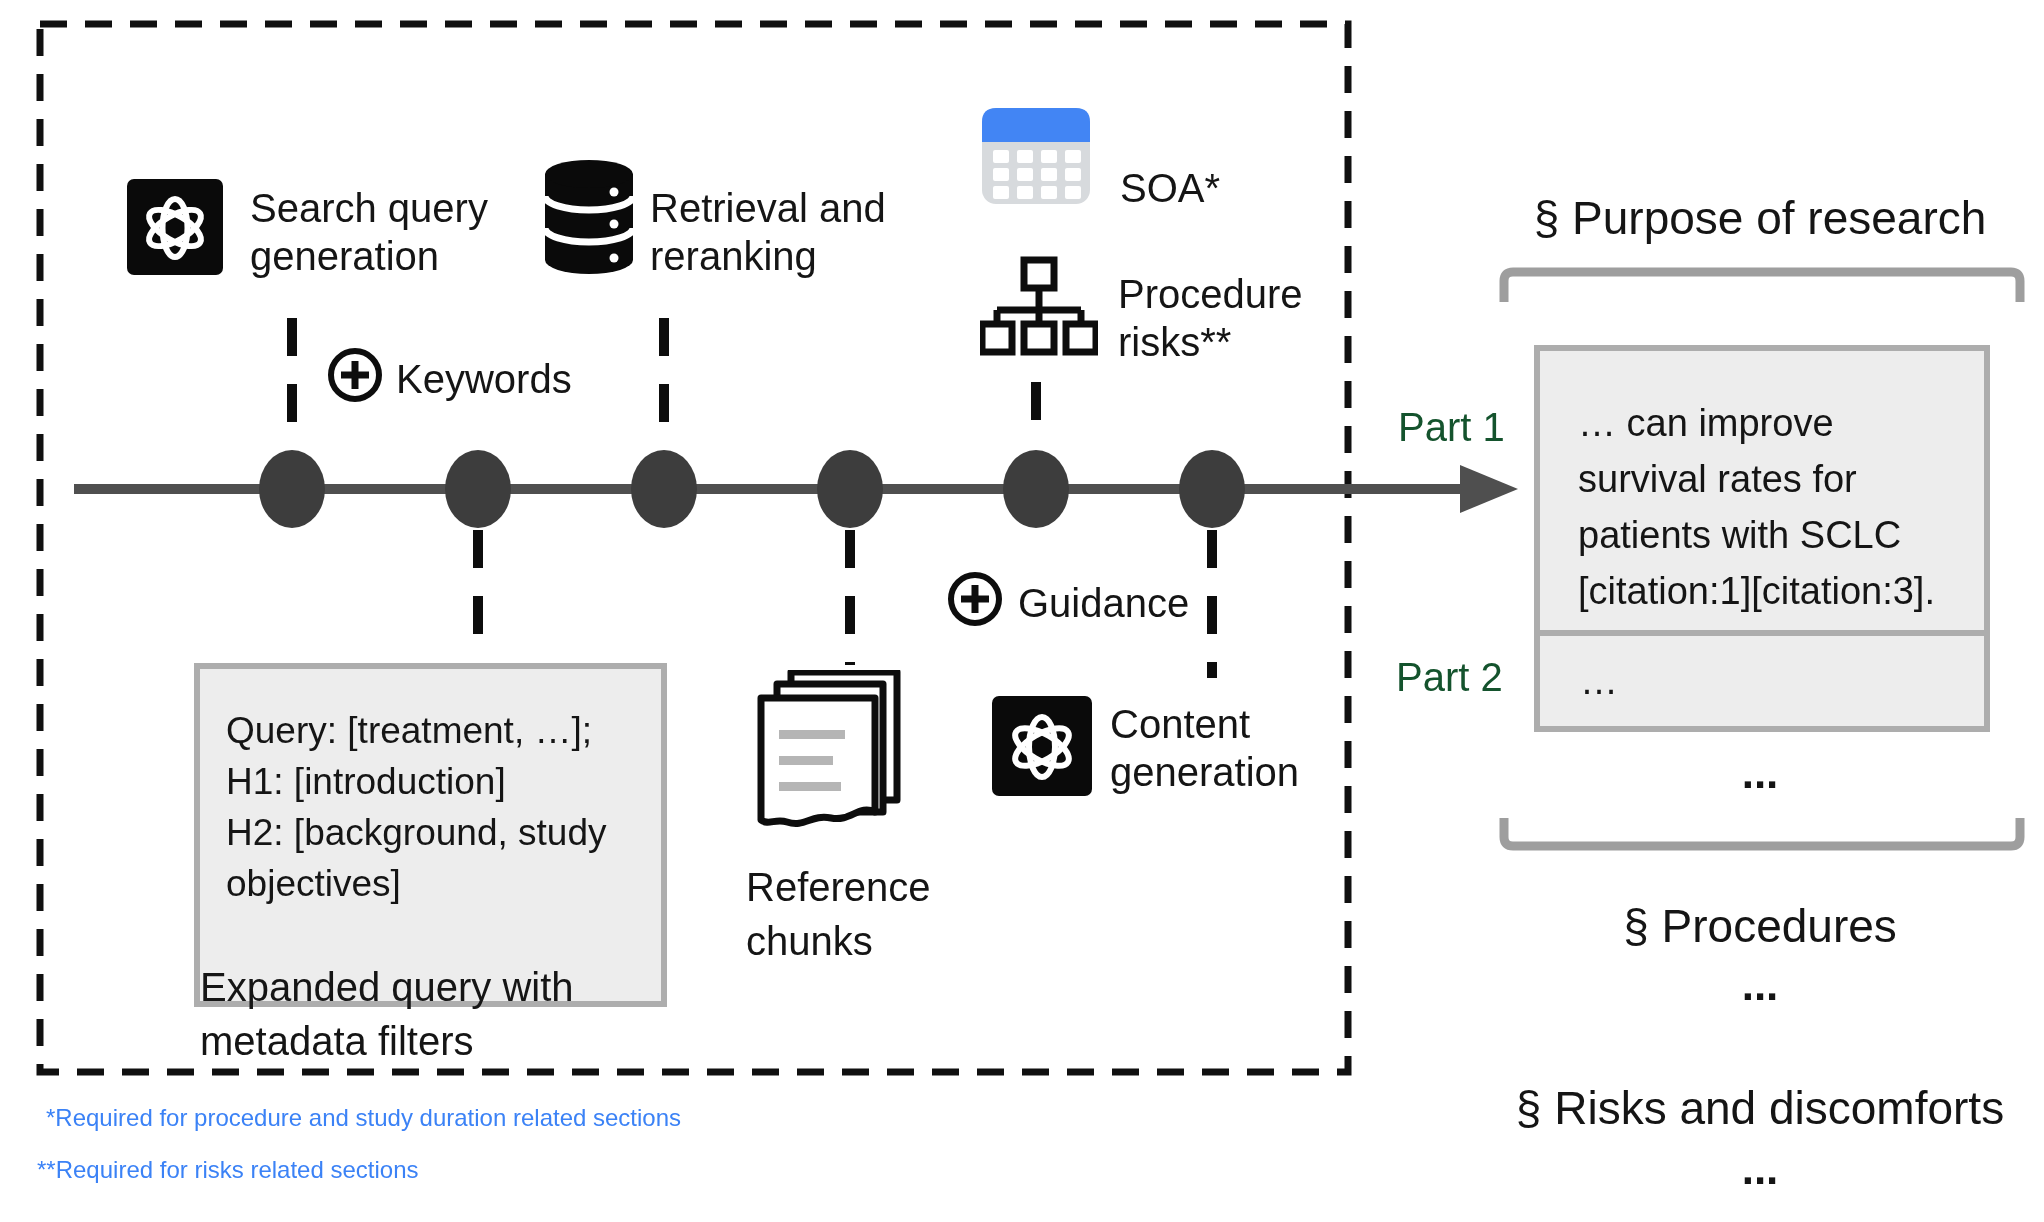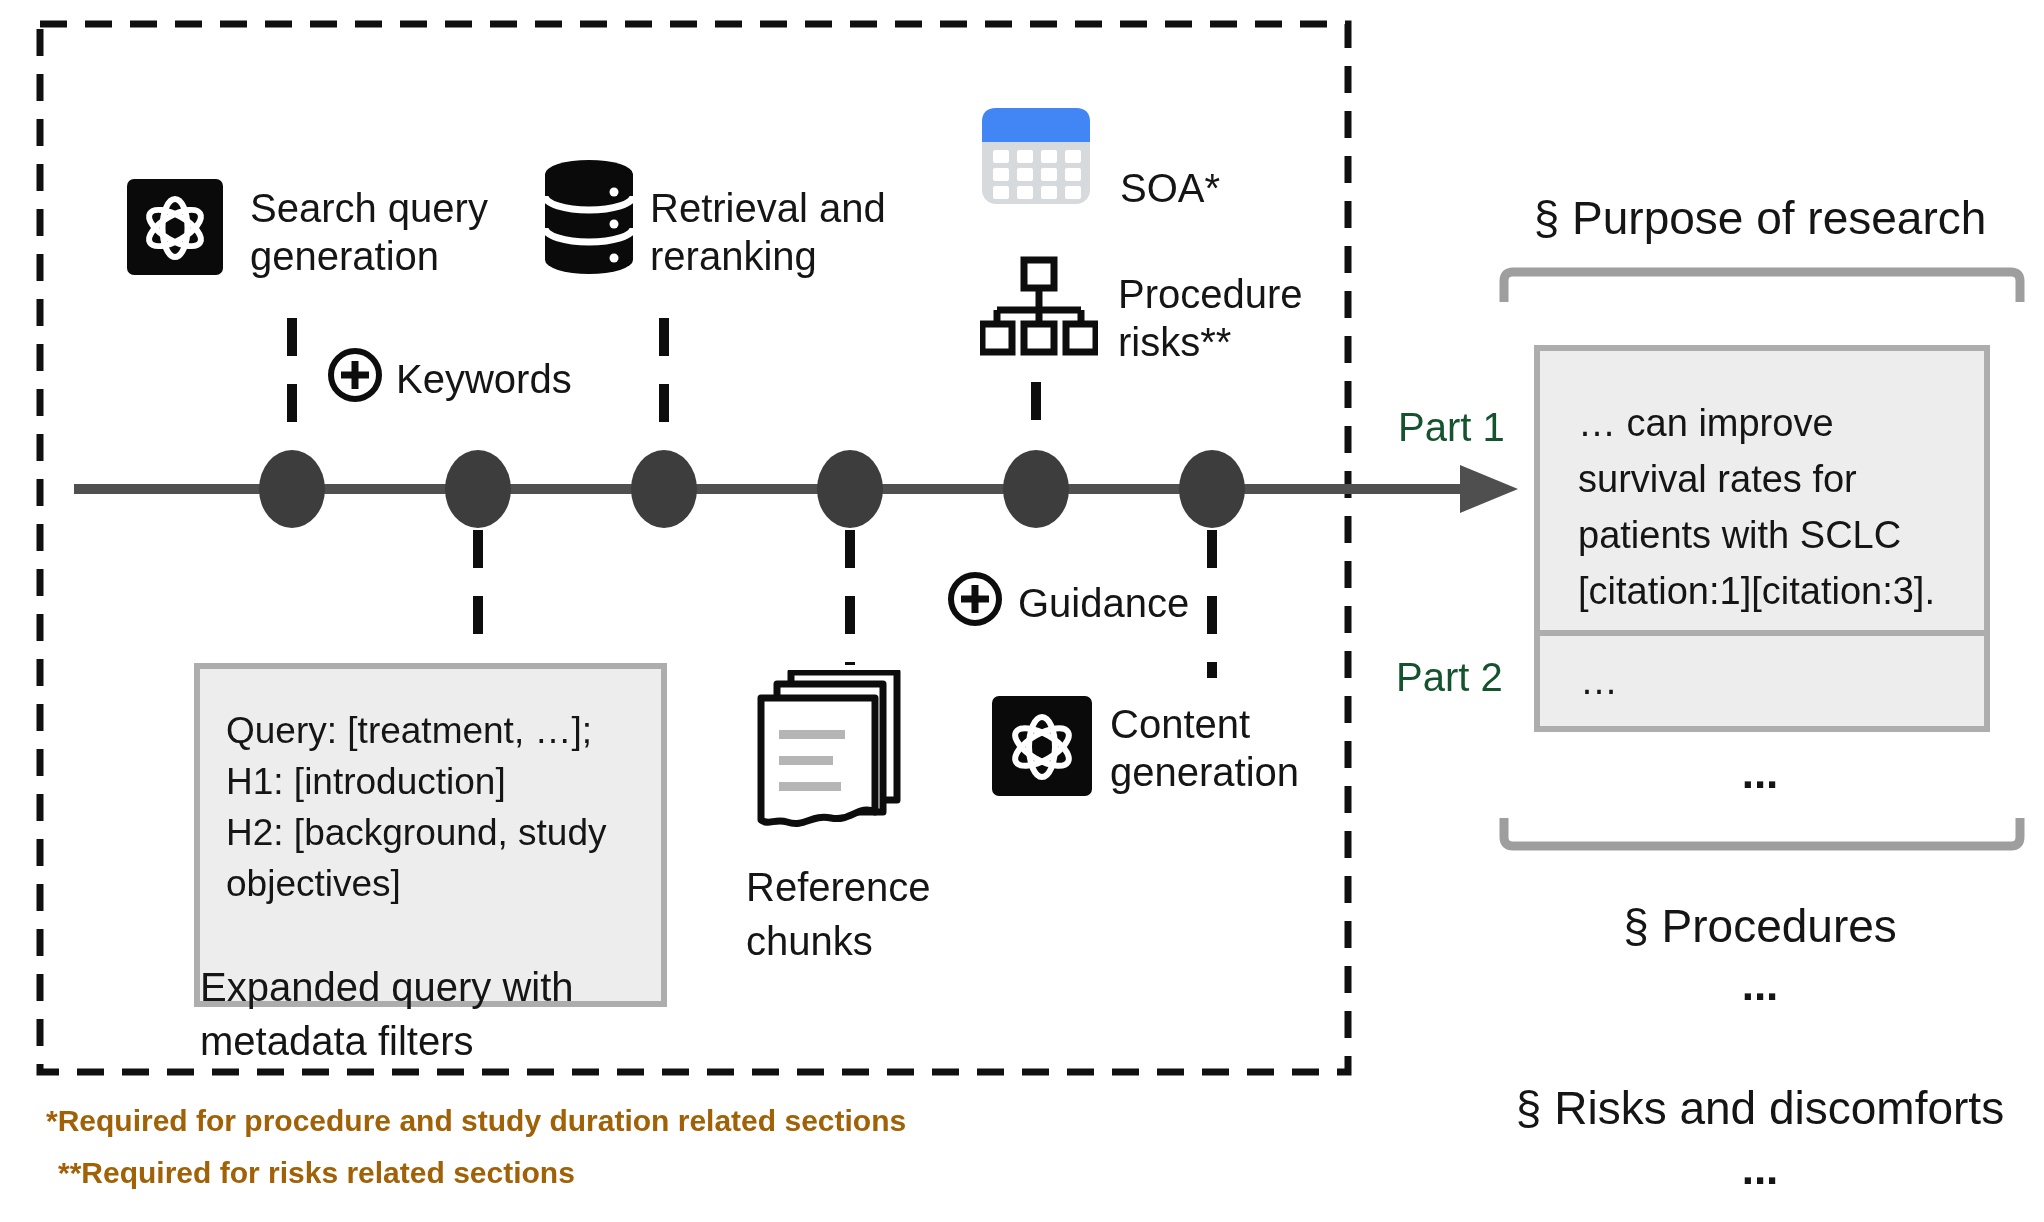--- a/index.html
+++ b/index.html
@@ -23,21 +23,21 @@
   }
   .graybox{
     position:absolute;box-sizing:border-box;
     background:#ededed;border:6px solid #adadad;
   }
   .graybox .boxtext{
     font-size:38px;line-height:56px;color:#151515;white-space:pre-line;
   }
   #query-box .boxtext{font-size:37px;line-height:51px;}
   #part2-box{display:flex;align-items:center;}
-  .footnote{position:absolute;font-size:30px;color:#a16207;white-space:nowrap;font-weight:bold;}
+  .footnote{position:absolute;font-size:24px;color:#3b82f6;white-space:nowrap;}
   svg{display:block;}
 </style>
 </head>
 <body>
 
 <div id="canvas">
 
   <svg class="abs" style="left:0;top:0" width="2044" height="1222" viewBox="0 0 2044 1222">
 
     <rect x="40" y="24" width="1308" height="1048" fill="none" stroke="#101010" stroke-width="7" stroke-dasharray="27 18"></rect>
@@ -205,15 +205,15 @@
     <div class="boxtext">…</div>
   </div>
 
   <div class="ellipsis" style="top:748px">...</div>
   <div class="heading" style="top:900px">§ Procedures</div>
   <div class="ellipsis" style="top:960px">...</div>
   <div class="heading" style="top:1082px">§ Risks and discomforts</div>
   <div class="ellipsis" style="top:1144px">...</div>
 
   <div class="footnote" style="left:46px;top:1104px">*Required for procedure and study duration related sections</div>
-  <div class="footnote" style="left:58px;top:1156px">**Required for risks related sections</div>
+  <div class="footnote" style="left:37px;top:1156px">**Required for risks related sections</div>
 
 </div>
 
 </body></html>

